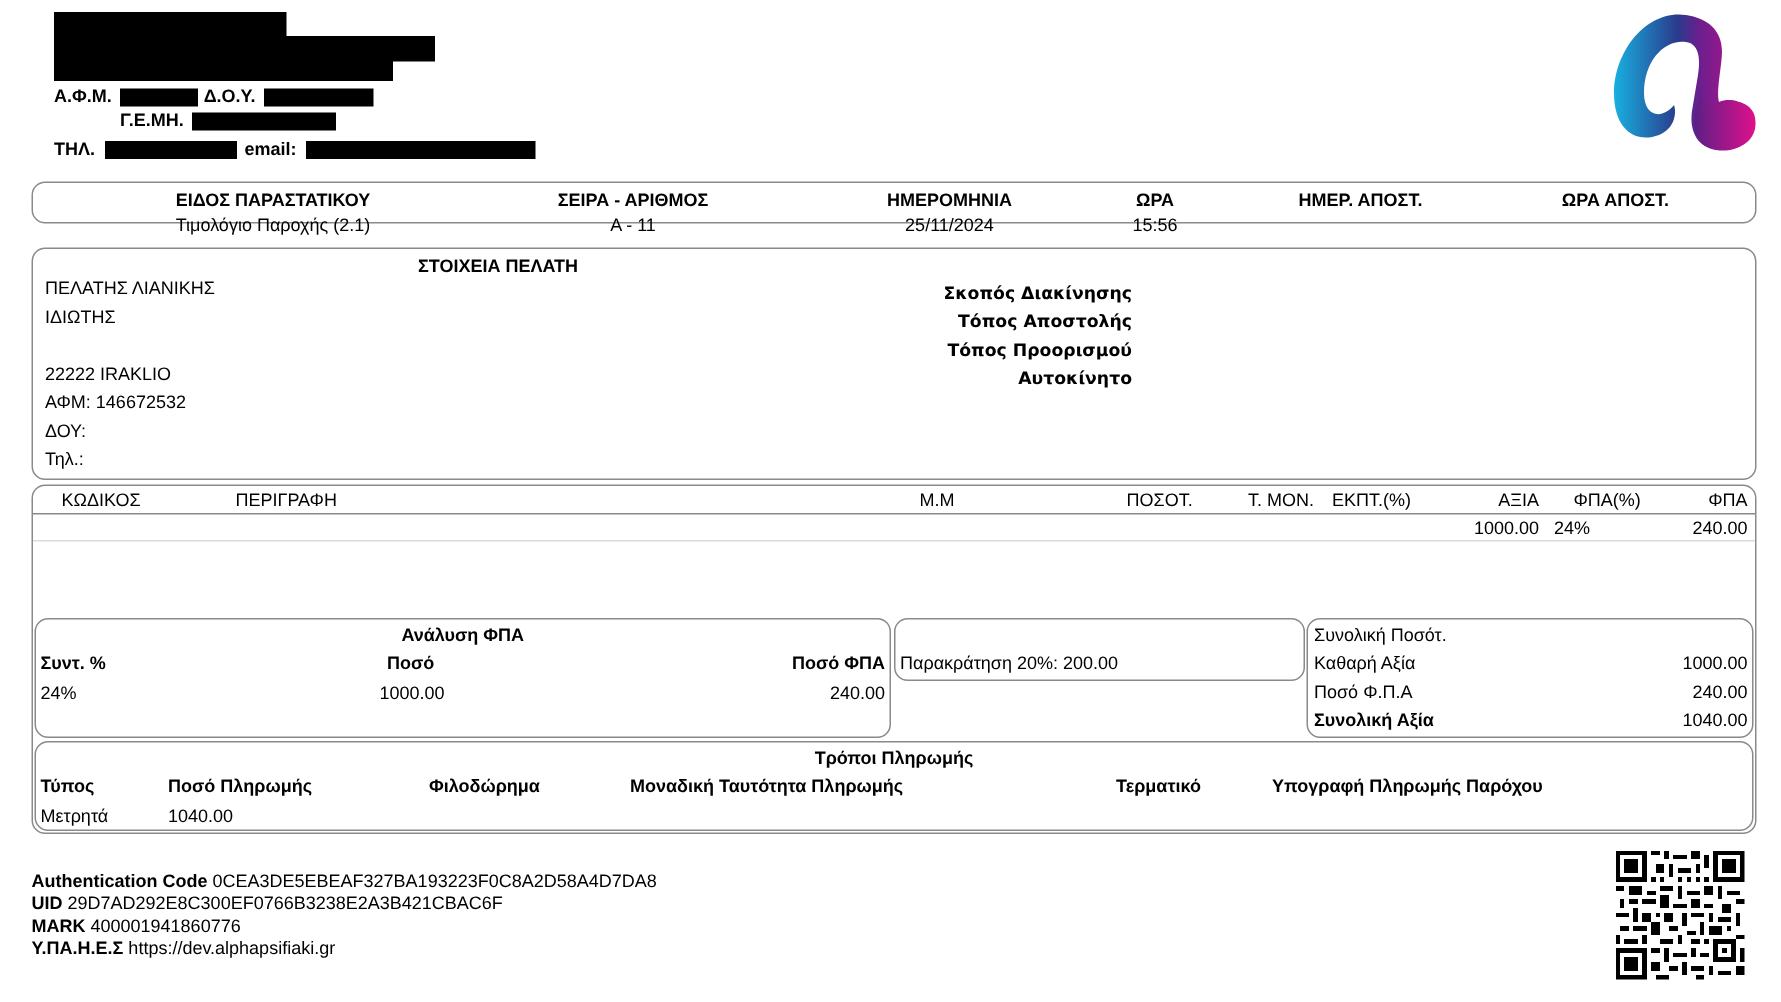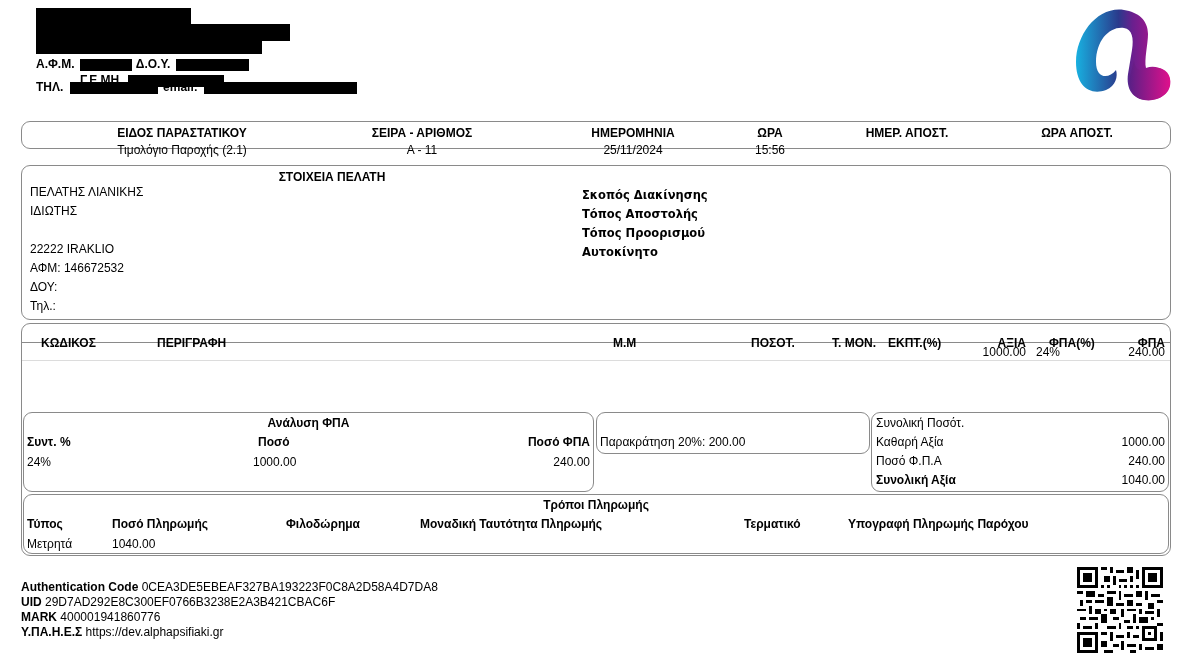--- a/index.html
+++ b/index.html
@@ -21,26 +21,26 @@
 
   .hdr-box { left: 21px; top: 121px; width: 1150px; height: 28px; }
   .hdr-col { position: absolute; text-align: center; white-space: nowrap; }
   .hdr-col .t { font-weight: bold; height: 19px; line-height: 19px; padding-top: 2px; }
   .hdr-col .v { height: 19px; line-height: 19px; }
 
   .cust-box { left: 21px; top: 165px; width: 1150px; height: 155px; }
   .cust-title { position: absolute; left: 0; width: 620px; top: 2px; text-align: center; font-weight: bold; line-height: 18px; }
   .cust-lines { position: absolute; left: 8px; top: 17px; }
   .cust-lines div { height: 19px; line-height: 19px; white-space: nowrap; }
-  .cust-right { position: absolute; left: 560px; top: 20px; }
+  .cust-right { position: absolute; left: 607px; top: 20px; text-align: right; }
   .cust-right div { height: 19px; line-height: 19px; font-weight: bold; font-family: "DejaVu Sans", sans-serif; font-size: 11.5px; white-space: nowrap; }
 
   .items-box { left: 21px; top: 323px; width: 1150px; height: 233px; border-radius: 9px 9px 9px 9px; }
   .items-head { position: absolute; left: 0; top: 0; width: 100%; height: 19px; border-bottom: 1px solid #8a8a8a; }
-  .items-head span { position: absolute; top: 12px; font-weight: bold; white-space: nowrap; padding-left: 13px; }
+  .items-head span { position: absolute; top: 2px; font-weight: normal; white-space: nowrap; padding-left: 13px; }
   .items-row { position: absolute; left: 0; top: 19px; width: 100%; height: 18px; border-bottom: 1px solid #dcdcdc; }
   .items-row span { position: absolute; top: 2px; white-space: nowrap; }
   .r { text-align: right; }
 
   .vat-box { left: 23px; top: 412px; width: 571px; height: 80px; }
   .vat-box .title { position: absolute; left: 0; width: 100%; top: 3px; text-align: center; font-weight: bold; }
   .tax-box { left: 596px; top: 412px; width: 274px; height: 42px; }
   .tax-box .title { position: absolute; left: 0; width: 100%; top: 3px; text-align: center; font-weight: bold; }
   .tot-box { left: 871px; top: 412px; width: 298px; height: 80px; }
   .tot-row { position: absolute; left: 4px; right: 3px; height: 19px; line-height: 19px; }
@@ -67,21 +67,21 @@
   <div class="line" style="top:49px;">
     <span>Α.Φ.Μ.</span>
     <span class="redact" style="width:52px;height:12px;margin:0 1px 0 2px;"></span>
     <span>Δ.Ο.Υ.</span>
     <span class="redact" style="width:73px;height:12px;margin-left:2px;"></span>
   </div>
   <div class="line" style="top:65px;padding-left:44px;">
     <span>Γ.Ε.ΜΗ.</span>
     <span class="redact" style="width:96px;height:12px;margin-left:2px;"></span>
   </div>
-  <div class="line" style="top:72px;">
+  <div class="line" style="top:84px;">
     <span>ΤΗΛ.</span>
     <span class="redact" style="width:88px;height:12px;margin:0 2px 0 3px;"></span>
     <span>email:</span>
     <span class="redact" style="width:153px;height:12px;margin-left:3px;"></span>
   </div>
 </div>
 
 <div class="abs logo">
   <svg width="106" height="104" viewBox="0 0 106 104">
     <defs>

